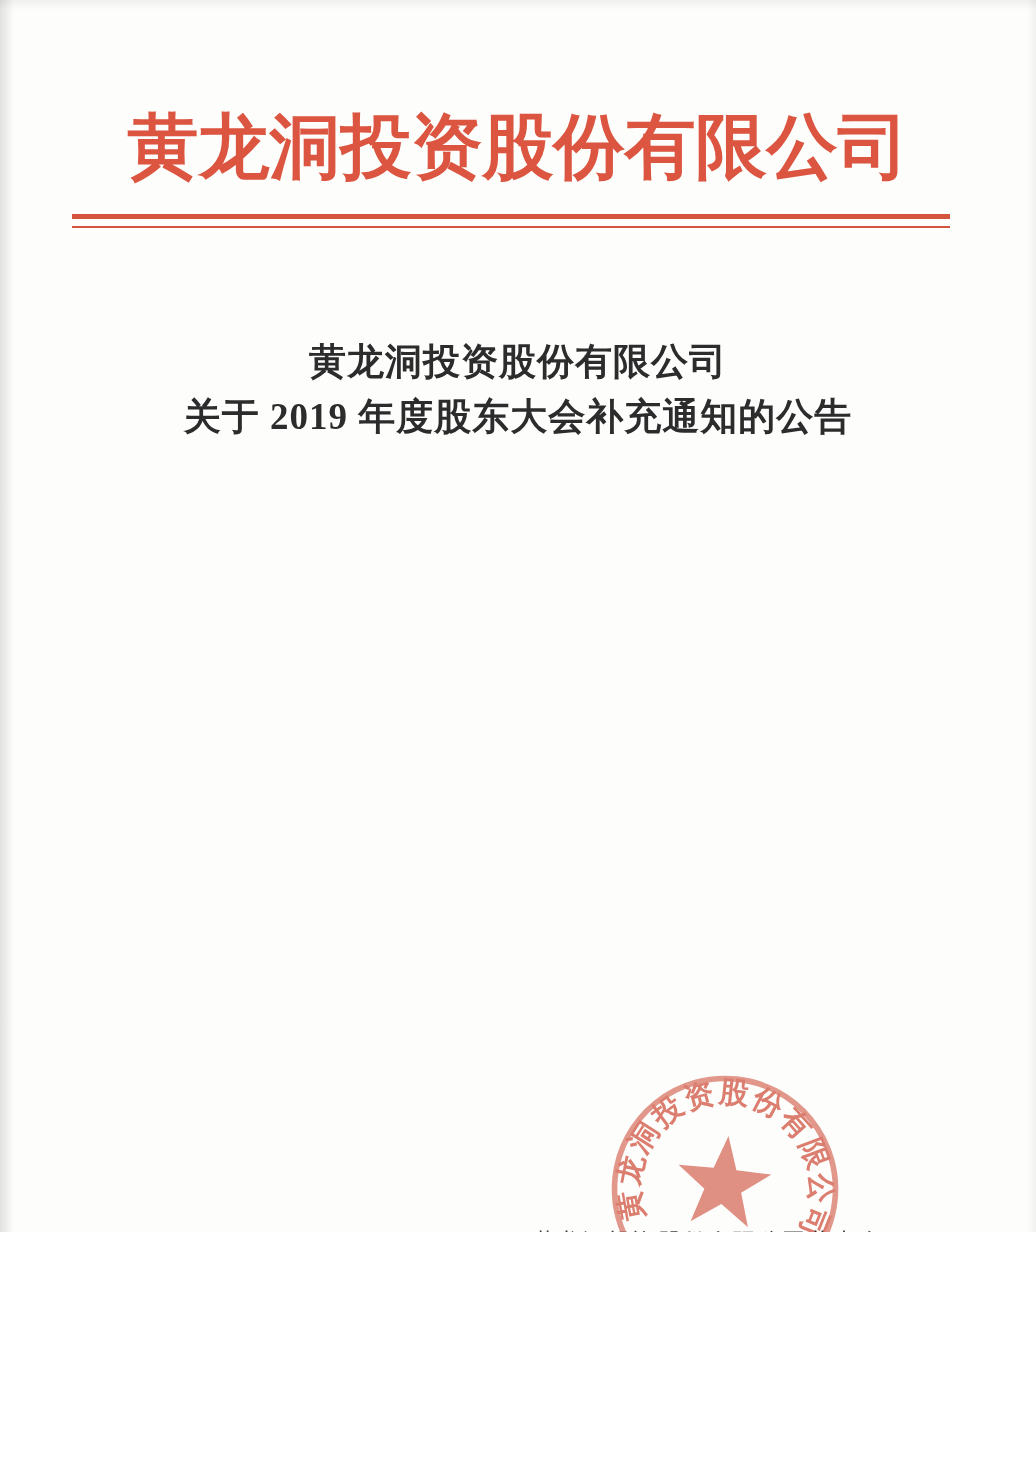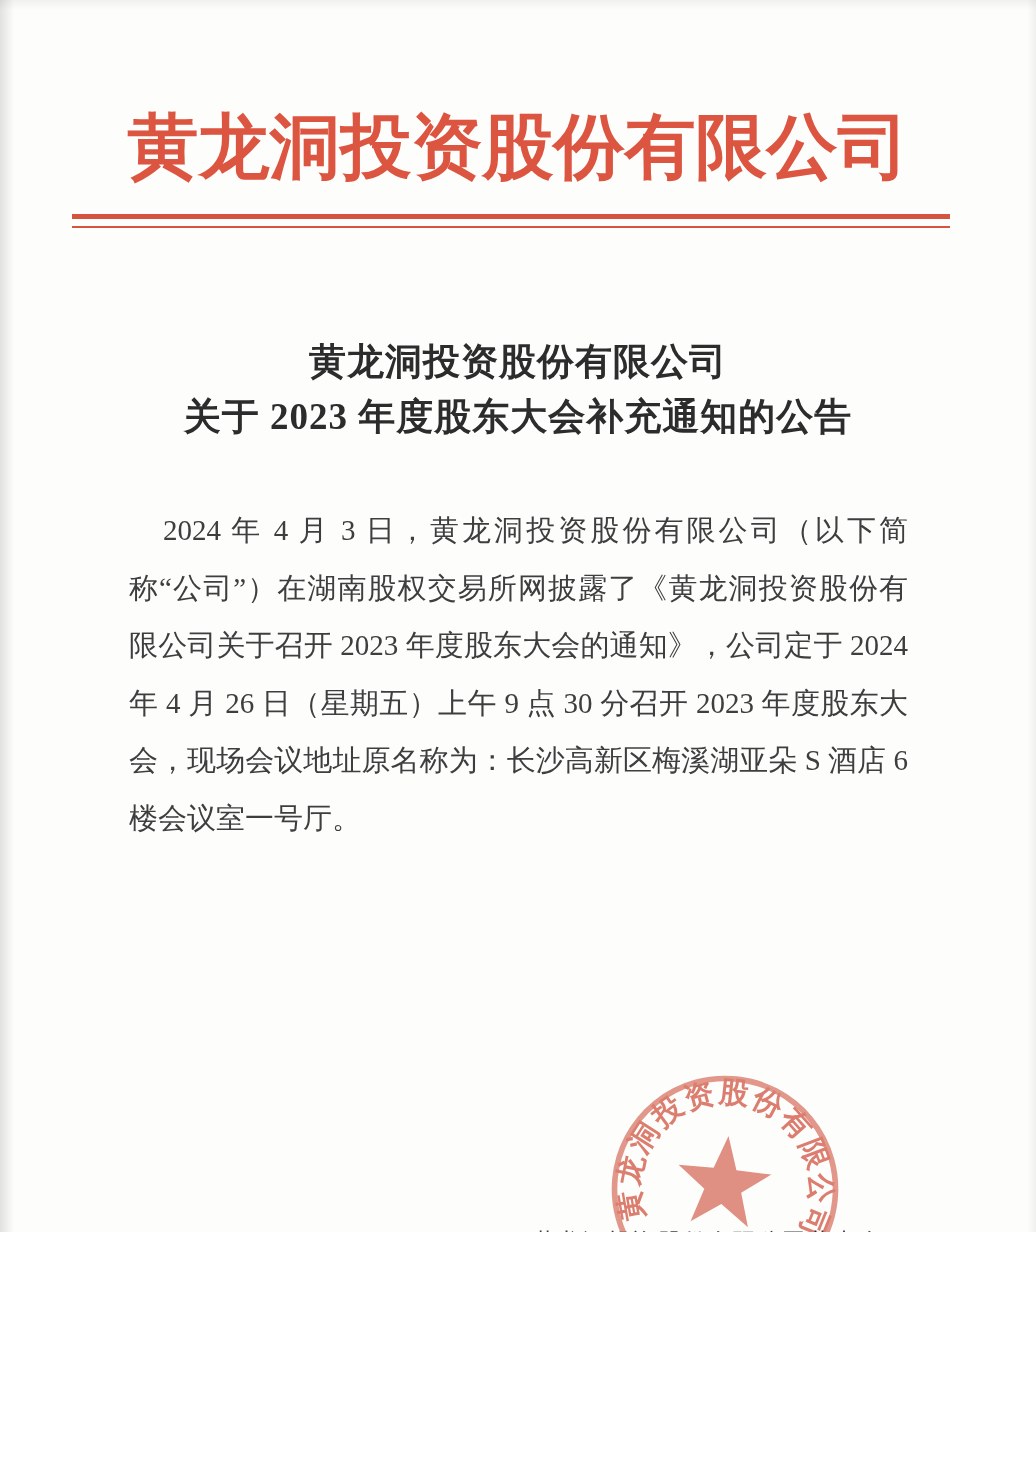--- a/index.html
+++ b/index.html
@@ -113,25 +113,24 @@
 
 <div class="page">
 
   <div class="letterhead">黄龙洞投资股份有限公司</div>
 
   <div class="rule rule-head-thick"></div>
   <div class="rule rule-head-thin"></div>
 
   <div class="doc-title">
     <div>黄龙洞投资股份有限公司</div>
-    <div>关于 2023 年度股东大会补充通知的公告</div>
+    <div>关于 2019 年度股东大会补充通知的公告</div>
   </div>
 
   <div class="body-text">
-    <p>2024 年 4 月 3 日，黄龙洞投资股份有限公司（以下简称“公司”）在湖南股权交易所网披露了《黄龙洞投资股份有限公司关于召开 2023 年度股东大会的通知》，公司定于 2024 年 4 月 26 日（星期五）上午 9 点 30 分召开 2023 年度股东大会，现场会议地址原名称为：长沙高新区梅溪湖亚朵 S 酒店 6 楼会议室一号厅。</p>
   </div>
 
   <div class="signature">黄龙洞投资股份有限公司董事会</div>
 
   <div class="sig-date">2024 年 4 月 9 日</div>
 
   <svg class="seal" width="266" height="266" viewBox="0 0 260 260">
     <defs>
       <path id="sealArcTop" d="M 54 165 A 84 84 0 1 1 206 165" fill="none"></path>
       <path id="sealArcBottom" d="M 64 176 A 80 80 0 0 0 196 176" fill="none"></path>

